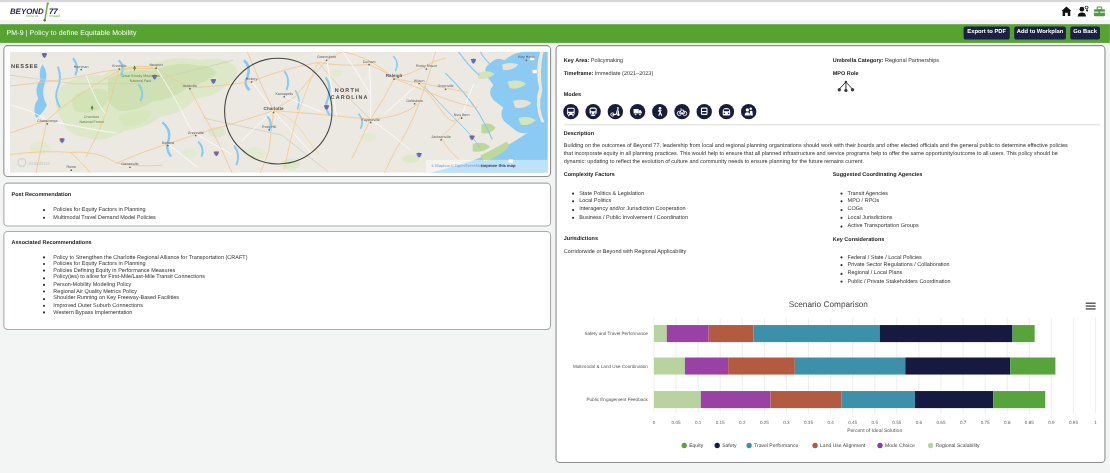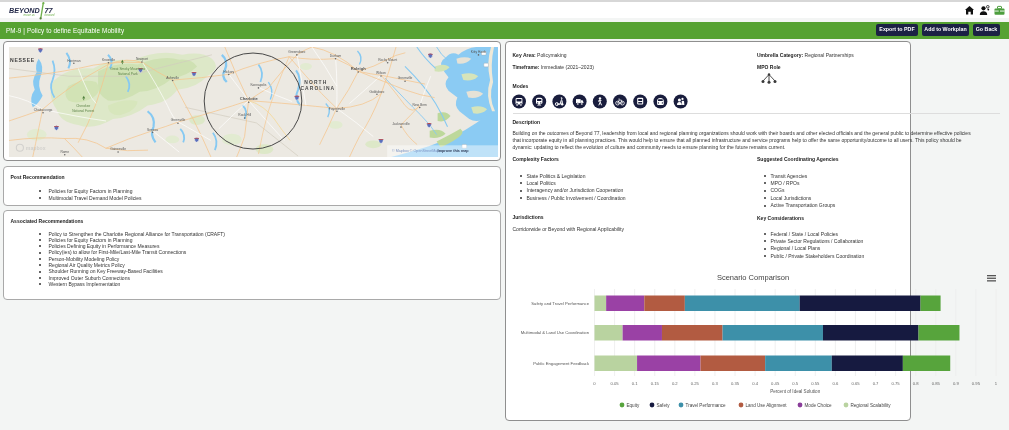--- a/index.html
+++ b/index.html
@@ -7,21 +7,21 @@
 #page { position:relative; width:1009px; height:430px; }
 #hdr { position:absolute; left:0; top:0; width:1009px; height:18px; background:#ffffff; border-top:2px solid #d7d7d7; }
 #hdricons { position:absolute; right:2px; top:3px; }
 #gbar { position:absolute; left:0; top:22px; width:1009px; height:17px; background:#56a232; }
 #gtitle { position:absolute; left:6px; top:4.6px; color:#ffffff; font-size:6.3px; letter-spacing:0.1px; }
 .gbtn { position:absolute; top:2.2px; height:11.5px; background:#1b2144; color:#fff; font-weight:bold; font-size:5.3px; text-align:center; line-height:11.5px; border-radius:2px; }
 .panel { position:absolute; background:#ffffff; border:1px solid #8f8f8f; border-radius:4px; }
 #mapPanel   { left:2.5px; top:40.5px; width:498.5px; height:120px; }
 #postPanel  { left:2.5px; top:165.5px; width:498.5px; height:40px; border-color:#a9a9a9; }
 #assocPanel { left:2.5px; top:210px; width:498.5px; height:90px; border-color:#a9a9a9; }
-#rightPanel { left:505px; top:41px; width:406px; height:379.5px; }
+#rightPanel { left:505px; top:41px; width:500px; height:379.5px; }
 .ph { position:absolute; font-weight:bold; font-size:5px; color:#222; }
 ul { list-style:none; position:absolute; }
 li { position:relative; padding-left:10px; font-size:5px; color:#333; }
 li:before { content:""; position:absolute; left:3px; top:2.4px; width:2px; height:2px; background:#333; border-radius:50%; }
 #postPanel li { line-height:7.4px; }
 #assocPanel li { line-height:6.3px; }
 #postPanel li:before, #assocPanel li:before { left:0.5px; }
 #rightPanel li { line-height:7.4px; }
 .lbl { position:absolute; font-size:5px; color:#333; }
 .lbl b { color:#222; }

